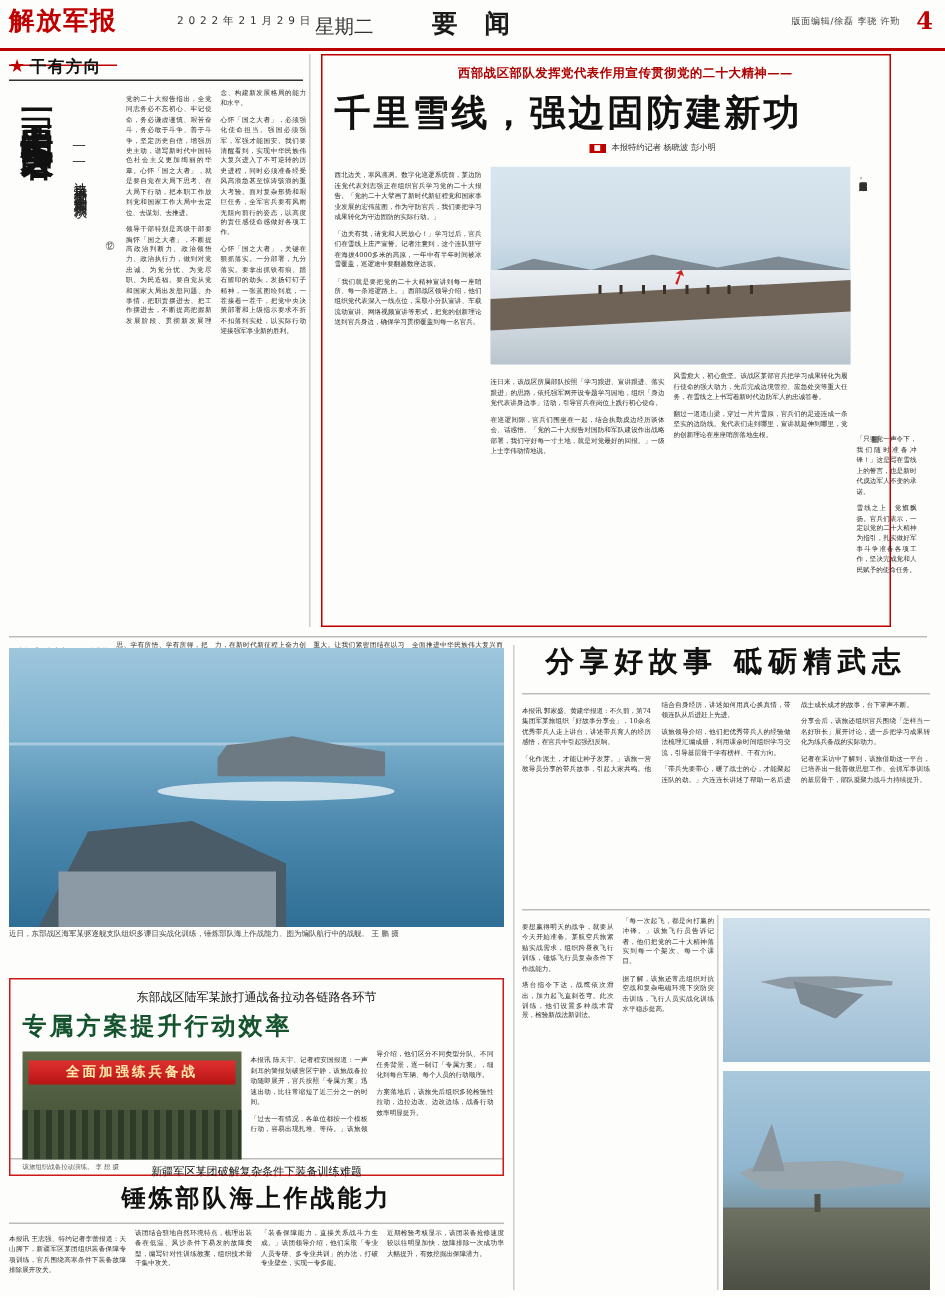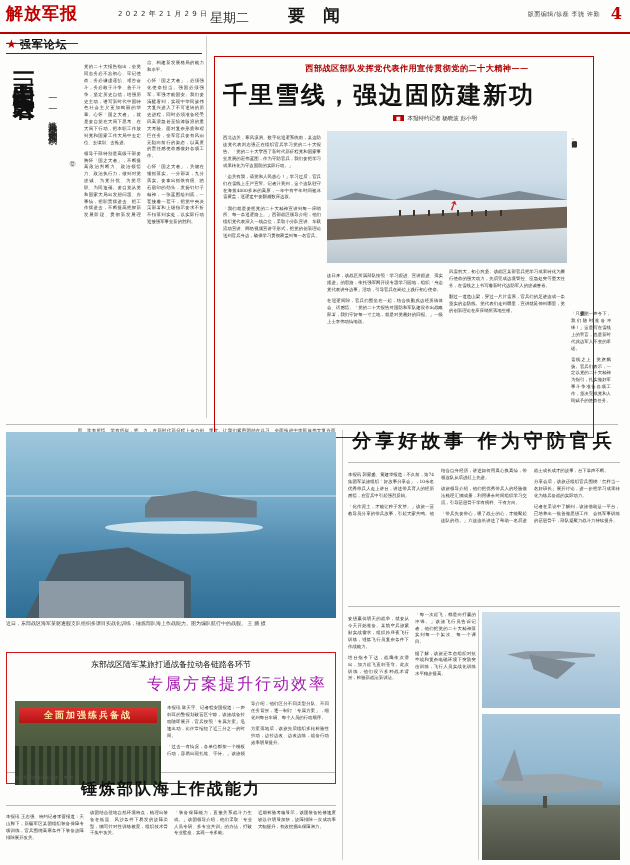--- a/index.html
+++ b/index.html
@@ -98,21 +98,21 @@
     column-count:3;column-gap:5px;
   }
   .left-author{
     position:absolute;right:4px;bottom:-12px;
     font-size:5px;color:#444;
   }
 
   
   .feature{
     position:absolute;left:214px;top:36px;width:380px;height:382px;
-    border:1.6px solid #c00000;box-sizing:border-box;margin-top:20px;
+    border:1.6px solid #c00000;box-sizing:border-box;
   }
   .feat-shoulder{
     position:absolute;left:8px;top:6px;width:388px;
     text-align:center;font-family:"DejaVu Serif","Liberation Serif",serif;
     font-size:8.2px;color:#b00000;font-weight:bold;letter-spacing:.4px;
   }
   .feat-title{
     position:absolute;left:8px;top:22px;width:388px;
     text-align:left;font-family:"DejaVu Serif","Liberation Serif",serif;
     font-size:24px;font-weight:bold;color:#111;letter-spacing:2px;
@@ -182,25 +182,25 @@
   
   .redbox{
     position:absolute;left:6px;top:636px;width:330px;height:132px;
     border:1.6px solid #d01717;box-sizing:border-box;margin-top:16px;
   }
   .rb-shoulder{
     margin:6px 8px 0;text-align:center;font-size:8px;
     font-family:"DejaVu Serif","Liberation Serif",serif;color:#111;
   }
   .rb-title{
-    margin:4px 8px 0;text-align:right;font-size:16px;font-weight:normal;
-    font-family:"DejaVu Serif","Liberation Serif",serif;letter-spacing:2px;color:#a21caf;
+    margin:4px 8px 0;text-align:left;font-size:16px;font-weight:bold;
+    font-family:"DejaVu Serif","Liberation Serif",serif;letter-spacing:2px;color:#14532d;
   }
   .rb-photo{
-    position:absolute;left:8px;top:48px;width:146px;height:84px;overflow:hidden;
+    position:absolute;left:8px;top:48px;width:146px;height:72px;overflow:hidden;
     background:linear-gradient(#5d6b4a,#3e4a33);
   }
   .rb-photo .banner{
     position:absolute;left:4px;top:6px;width:138px;height:16px;
     background:linear-gradient(#e03030,#b71414);
     color:#ffe9a8;font-size:9px;font-weight:bold;text-align:center;
     line-height:16px;letter-spacing:2px;
     font-family:"DejaVu Serif","Liberation Serif",serif;
   }
   .rb-photo .crowd{position:absolute;left:0;bottom:0;width:100%;height:46%;background:repeating-linear-gradient(90deg,#2e3b28 0 4px,#44533a 4px 8px);}
@@ -266,21 +266,21 @@
   <div class="vrule1"></div>
   <div class="hrule1"></div>
   <div class="vrule2"></div>
   <div class="vrule3"></div>
   <div class="hrule2"></div>
   <div class="hrule3"></div>
 
   <div class="left-col">
     <div class="star-header">
       <span class="star-icon">★</span>
-      <span class="star-title">强军论坛</span>
+      <span class="star-title">干有方向</span>
     </div>
     <div class="star-rule"></div>
 
     <div class="big-vtitle vtext">一定要牢记「国之大者」</div>
     <div class="sub-vtitle vtext">——认真学习贯彻党的二十大精神系列谈</div>
     <div class="vseries vtext">⑫</div>
 
     <div class="left-body">
       <p class="body-text">党的二十大报告指出，全党同志务必不忘初心、牢记使命，务必谦虚谨慎、艰苦奋斗，务必敢于斗争、善于斗争，坚定历史自信，增强历史主动，谱写新时代中国特色社会主义更加绚丽的华章。心怀「国之大者」，就是要自觉在大局下思考、在大局下行动，把本职工作放到党和国家工作大局中去定位、去谋划、去推进。</p>
       <p class="body-text">领导干部特别是高级干部要胸怀「国之大者」，不断提高政治判断力、政治领悟力、政治执行力，做到对党忠诚、为党分忧、为党尽职、为民造福。要自觉从党和国家大局出发想问题、办事情，把职责摆进去、把工作摆进去，不断提高把握新发展阶段、贯彻新发展理念、构建新发展格局的能力和水平。</p>
@@ -331,21 +331,21 @@
       <p class="body-text">风雪愈大，初心愈坚。该战区某部官兵把学习成果转化为履行使命的强大动力，先后完成边境管控、应急处突等重大任务，在雪线之上书写着新时代边防军人的忠诚答卷。</p>
       <p class="body-text">翻过一道道山梁，穿过一片片雪原，官兵们的足迹连成一条坚实的边防线。党代表们走到哪里，宣讲就延伸到哪里，党的创新理论在座座哨所落地生根。</p>
     </div>
     <div class="feat-colC">
       <p class="body-text">「只要党一声令下，我们随时准备冲锋！」这是写在雪线上的誓言，也是新时代戍边军人不变的承诺。</p>
       <p class="body-text">雪线之上，党旗飘扬。官兵们表示，一定以党的二十大精神为指引，扎实做好军事斗争准备各项工作，坚决完成党和人民赋予的使命任务。</p>
     </div>
   </div>
 
   <div class="mid-right">
-    <div class="mr-title">分享好故事  作为守防官兵</div>
+    <div class="mr-title">分享好故事  砥砺精武志</div>
     <div class="mr-rule"></div>
     <div class="mr-body">
       <p class="body-text">本报讯  郭家盛、黄建华报道：不久前，第74集团军某旅组织「好故事分享会」，10余名优秀带兵人走上讲台，讲述带兵育人的经历感悟，在官兵中引起强烈反响。</p>
       <p class="body-text">「化作泥土，才能让种子发芽。」该旅一营教导员分享的带兵故事，引起大家共鸣。他结合自身经历，讲述如何用真心换真情，带领连队从后进赶上先进。</p>
       <p class="body-text">该旅领导介绍，他们把优秀带兵人的经验做法梳理汇编成册，利用课余时间组织学习交流，引导基层骨干学有榜样、干有方向。</p>
       <p class="body-text">「带兵先要带心，暖了战士的心，才能聚起连队的劲。」六连连长讲述了帮助一名后进战士成长成才的故事，台下掌声不断。</p>
       <p class="body-text">分享会后，该旅还组织官兵围绕「怎样当一名好班长」展开讨论，进一步把学习成果转化为练兵备战的实际动力。</p>
       <p class="body-text">记者在采访中了解到，该旅借助这一平台，已培养出一批善做思想工作、会抓军事训练的基层骨干，部队凝聚力战斗力持续提升。</p>
     </div>
   </div>
@@ -369,20 +369,21 @@
     </div>
     <div class="rb-caption">该旅组织战备拉动演练。   李 想 摄</div>
     <div class="rb-body">
       <p class="body-text">本报讯  陈天宇、记者程安国报道：一声刺耳的警报划破营区宁静，该旅战备拉动随即展开，官兵按照「专属方案」迅速出动，比往常缩短了近三分之一的时间。</p>
       <p class="body-text">「过去一有情况，各单位都按一个模板行动，容易出现扎堆、等待。」该旅领导介绍，他们区分不同类型分队、不同任务背景，逐一制订「专属方案」，细化到每台车辆、每个人员的行动顺序。</p>
       <p class="body-text">方案落地后，该旅先后组织多轮检验性拉动，边拉边改、边改边练，战备行动效率明显提升。</p>
     </div>
   </div>
 
   <div class="bl">
+    <div class="bl-shoulder">新疆军区某团破解复杂条件下装备训练难题</div>
     <div class="bl-title">锤炼部队海上作战能力</div>
     <div class="bl-rule"></div>
     <div class="bl-body">
       <p class="body-text">本报讯  王志强、特约记者李蕾报道：天山脚下，新疆军区某团组织装备保障专项训练，官兵围绕高寒条件下装备故障排除展开攻关。</p>
       <p class="body-text">该团结合驻地自然环境特点，梳理出装备在低温、风沙条件下易发的故障类型，编写针对性训练教案，组织技术骨干集中攻关。</p>
       <p class="body-text">「装备保障能力，直接关系战斗力生成。」该团领导介绍，他们采取「专业人员专研、多专业共训」的办法，打破专业壁垒，实现一专多能。</p>
       <p class="body-text">近期检验考核显示，该团装备抢修速度较以往明显加快，故障排除一次成功率大幅提升，有效挖掘出保障潜力。</p>
     </div>
   </div>
 

